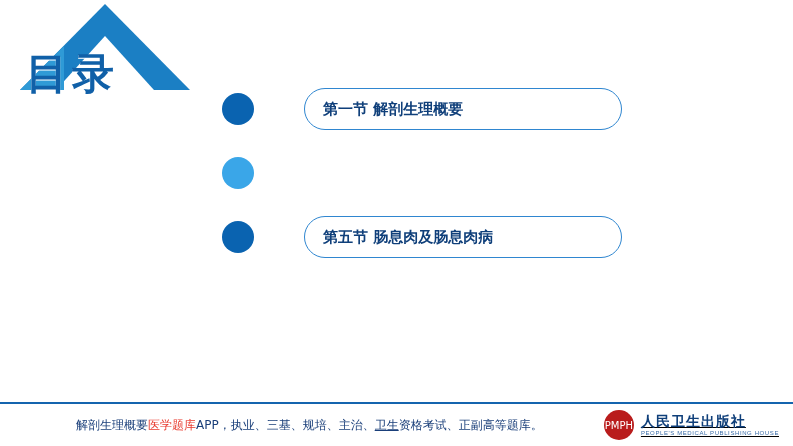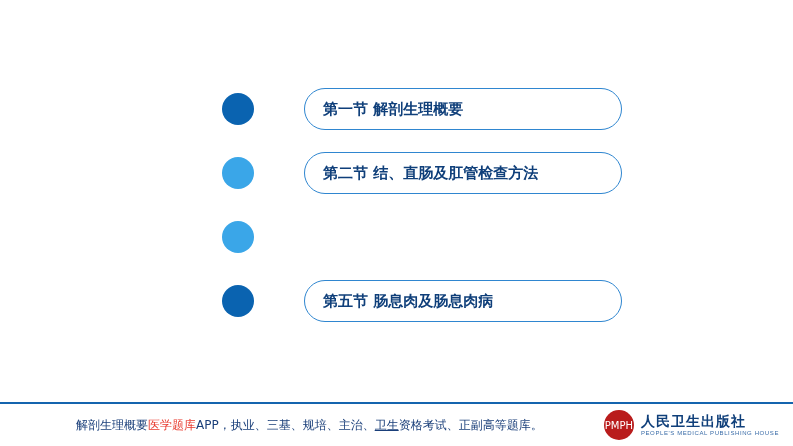--- a/index.html
+++ b/index.html
@@ -146,56 +146,56 @@
     border-radius: 50%;
     background: #b91c1c;
     color: #ffffff;
     font-size: 10px;
     display: flex;
     align-items: center;
     justify-content: center;
     margin-right: 7px;
     font-family: "DejaVu Sans", "Liberation Sans", sans-serif;
   }
-  .pub-names { line-height: 1.25; }
+  .pub-names { line-height: 1.25; text-decoration: underline; }
   .pub-cn {
     font-size: 14px;
     font-weight: bold;
     color: #0f3f7a;
     letter-spacing: 1px;
     font-family: "DejaVu Sans", "Liberation Sans", sans-serif;
   }
   .pub-en {
     font-size: 6px;
     color: #3a6ca8;
     letter-spacing: 0.6px;
     font-family: "Liberation Sans", sans-serif;
   }
 </style>
 </head>
 <body>
 
 <div class="slide">
 
+  <div class="title-block">
+    <div class="roof-outer"></div>
+    <div class="roof-inner"></div>
+    <div class="roof-shade"></div>
+    <div class="title-text">目录</div>
+  </div>
 
   <div class="toc">
 
     <div class="toc-row">
       <div class="bullet dark"></div>
       <div class="chip">
         <span class="chip-label">第一节  解剖生理概要</span>
       </div>
     </div>
 
-    <div class="toc-row">
-      <div class="bullet light"></div>
-      <div class="chip">
-        <span class="chip-label">第二节  结、直肠及肛管检查方法</span>
-      </div>
-    </div>
 
 
     <div class="toc-row">
       <div class="bullet light"></div>
     </div>
 
     <div class="toc-row">
       <div class="bullet dark"></div>
       <div class="chip">
         <span class="chip-label">第五节  肠息肉及肠息肉病</span>

